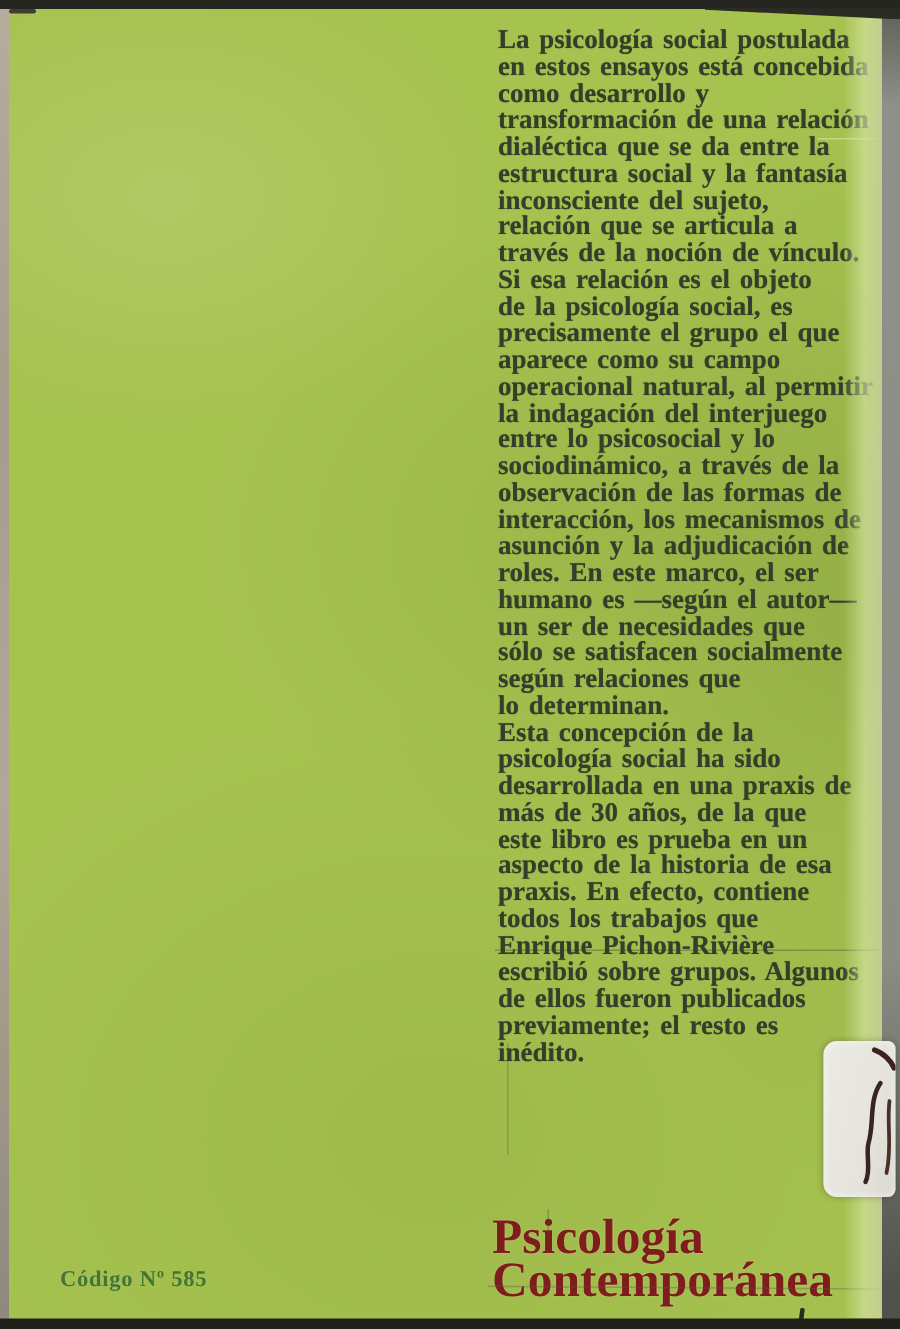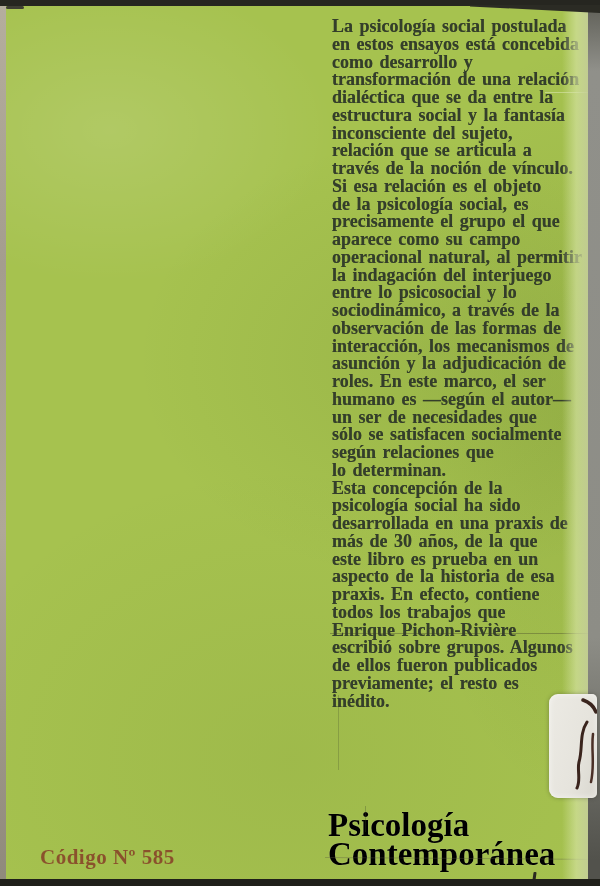--- a/index.html
+++ b/index.html
@@ -43,27 +43,27 @@
   .blurb{
     position:absolute;left:332px;top:18px;width:268px;
     font-size:18px;line-height:17.75px;font-weight:bold;
     color:#343e2b;white-space:pre;word-spacing:2px;
     text-shadow:0 0 0.6px rgba(40,50,30,0.55);
   }
   
   .series-title{
     position:absolute;left:328px;top:811px;
     font-size:33px;line-height:29px;font-weight:bold;
-    color:#000000;white-space:pre;
+    color:#7f1d1d;white-space:pre;
     text-shadow:0 0 1px rgba(255,255,240,0.4);
   }
   
   .code-label{
     position:absolute;left:40px;top:845px;
-    font-size:21px;font-weight:bold;color:#7f1d1d;
+    font-size:15px;font-weight:bold;color:#14532d;
     opacity:0.68;filter:blur(0.5px);letter-spacing:0.5px;
   }
   
   .sticker{
     position:absolute;left:549px;top:694px;width:48px;height:104px;
     background:linear-gradient(105deg,#eceae4 0%,#e6e4dd 60%,#d9d7cf 100%);
     border-radius:9px 5px 5px 9px;
     box-shadow:0 0 4px rgba(40,40,30,0.35), inset 0 0 6px rgba(255,255,255,0.6);
   }
   .sticker svg{position:absolute;inset:0;}

